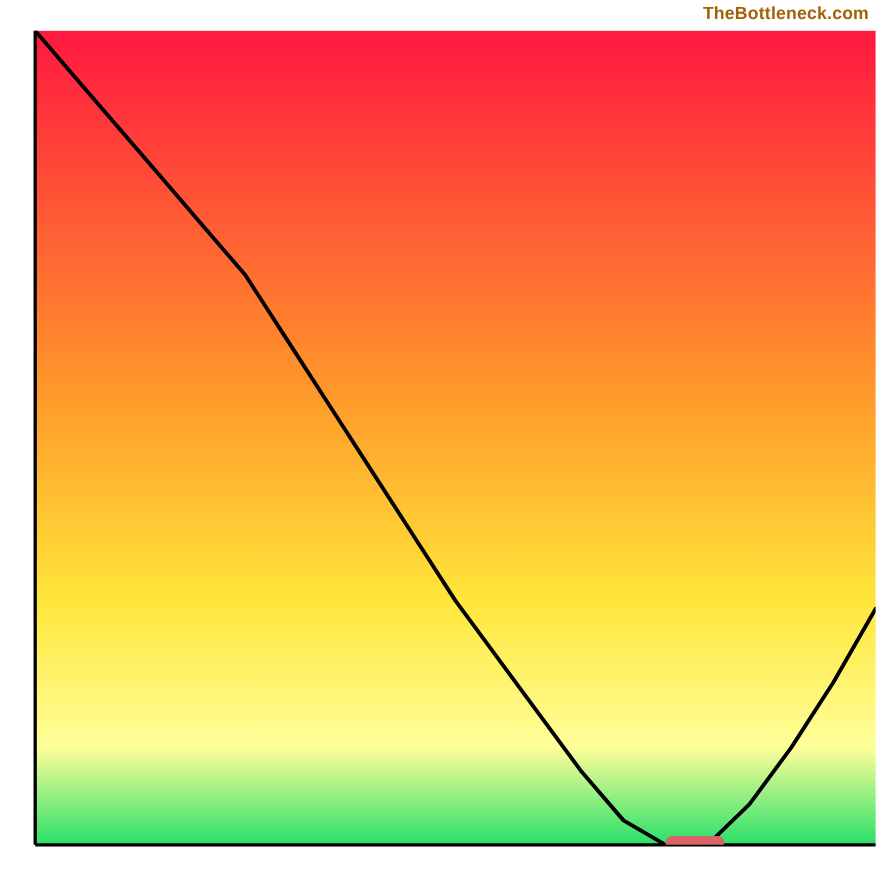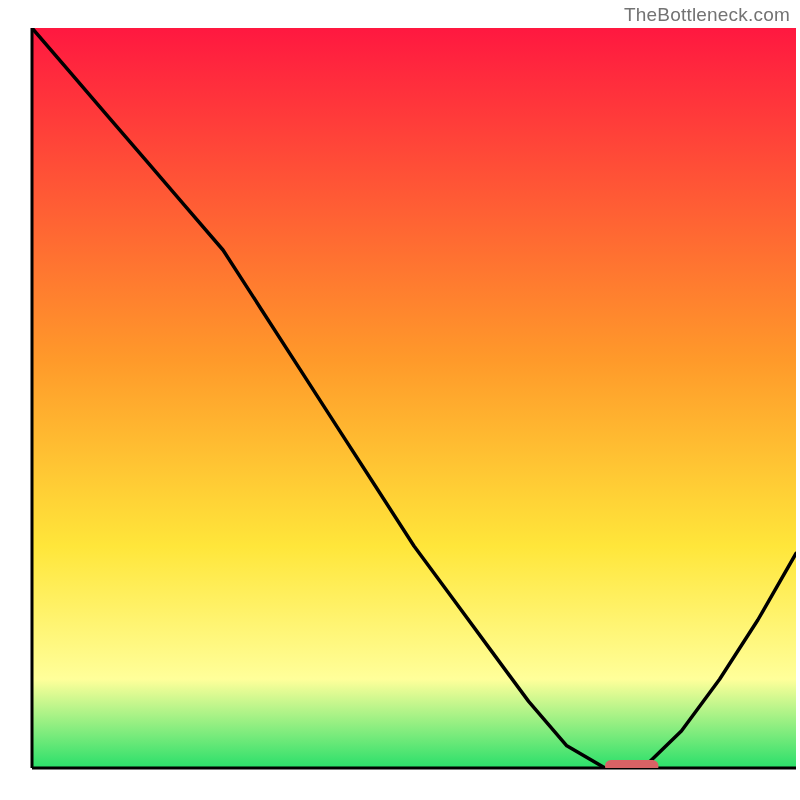--- a/index.html
+++ b/index.html
@@ -12,23 +12,23 @@
   }
   .wrap {
     position: relative;
     width: 800px;
     height: 800px;
   }
   .watermark {
     position: absolute;
     top: 4px;
     right: 10px;
-    font-size: 19px;
-    font-weight: 400;
-    color: #737373;
+    font-size: 16px;
+    font-weight: 700;
+    color: #a16207;
     letter-spacing: 0.2px;
     z-index: 20;
   }
   svg {
     position: absolute;
     left: 0;
     top: 0;
   }
 </style>
 </head>

